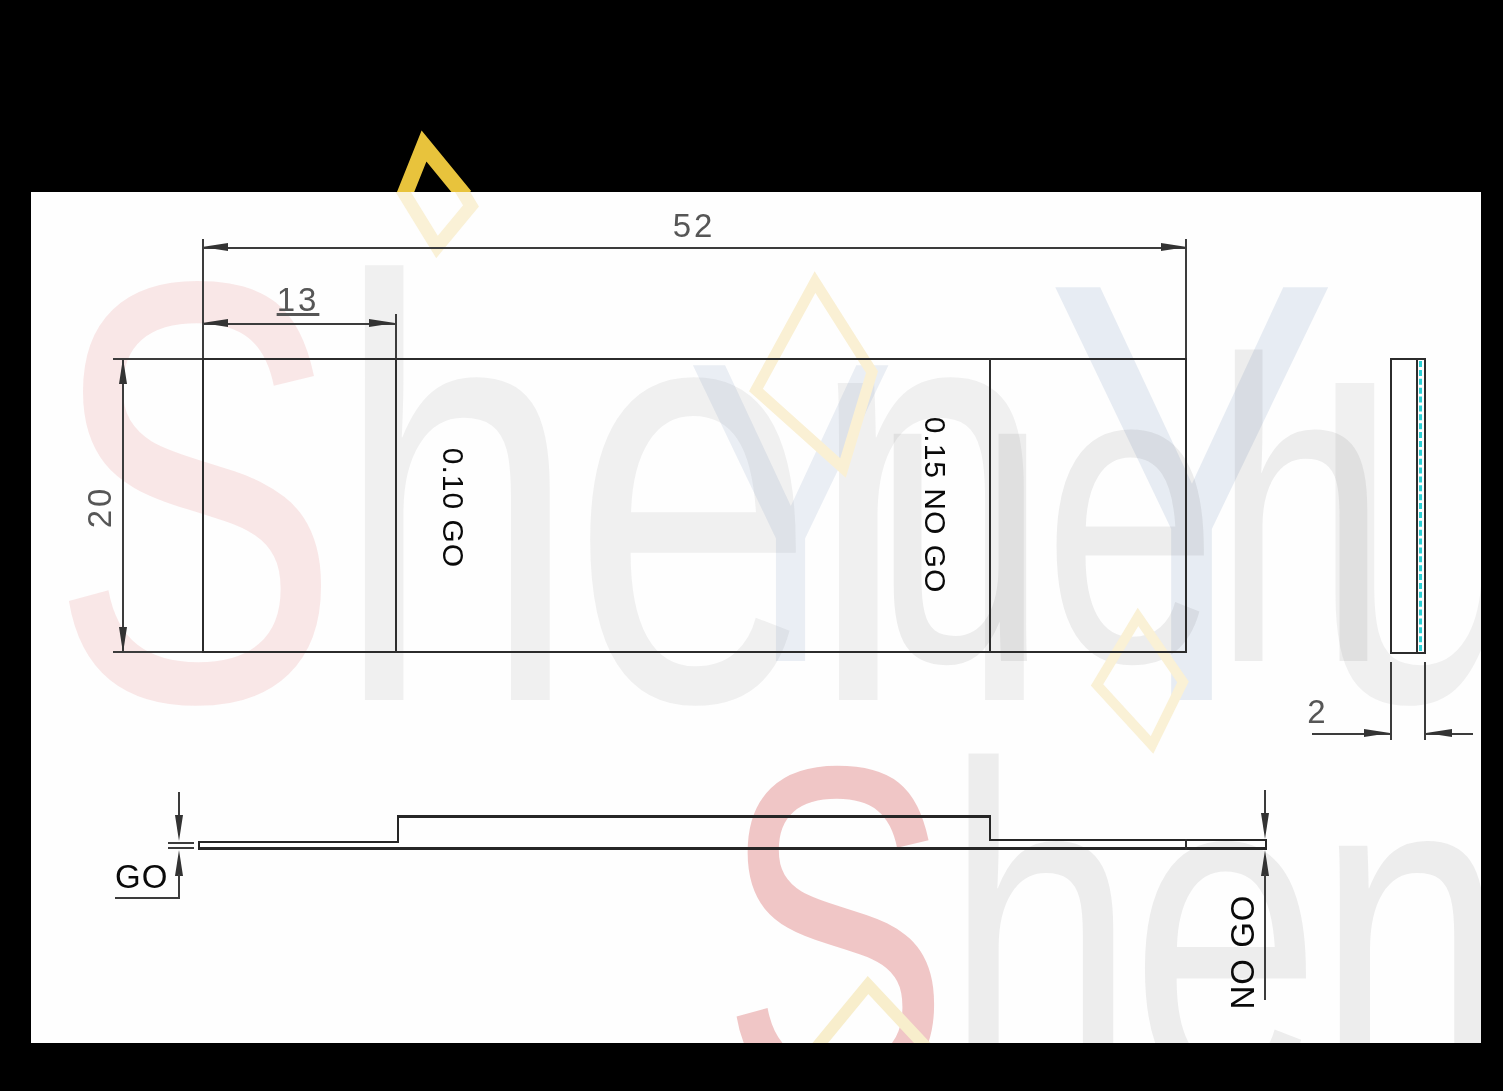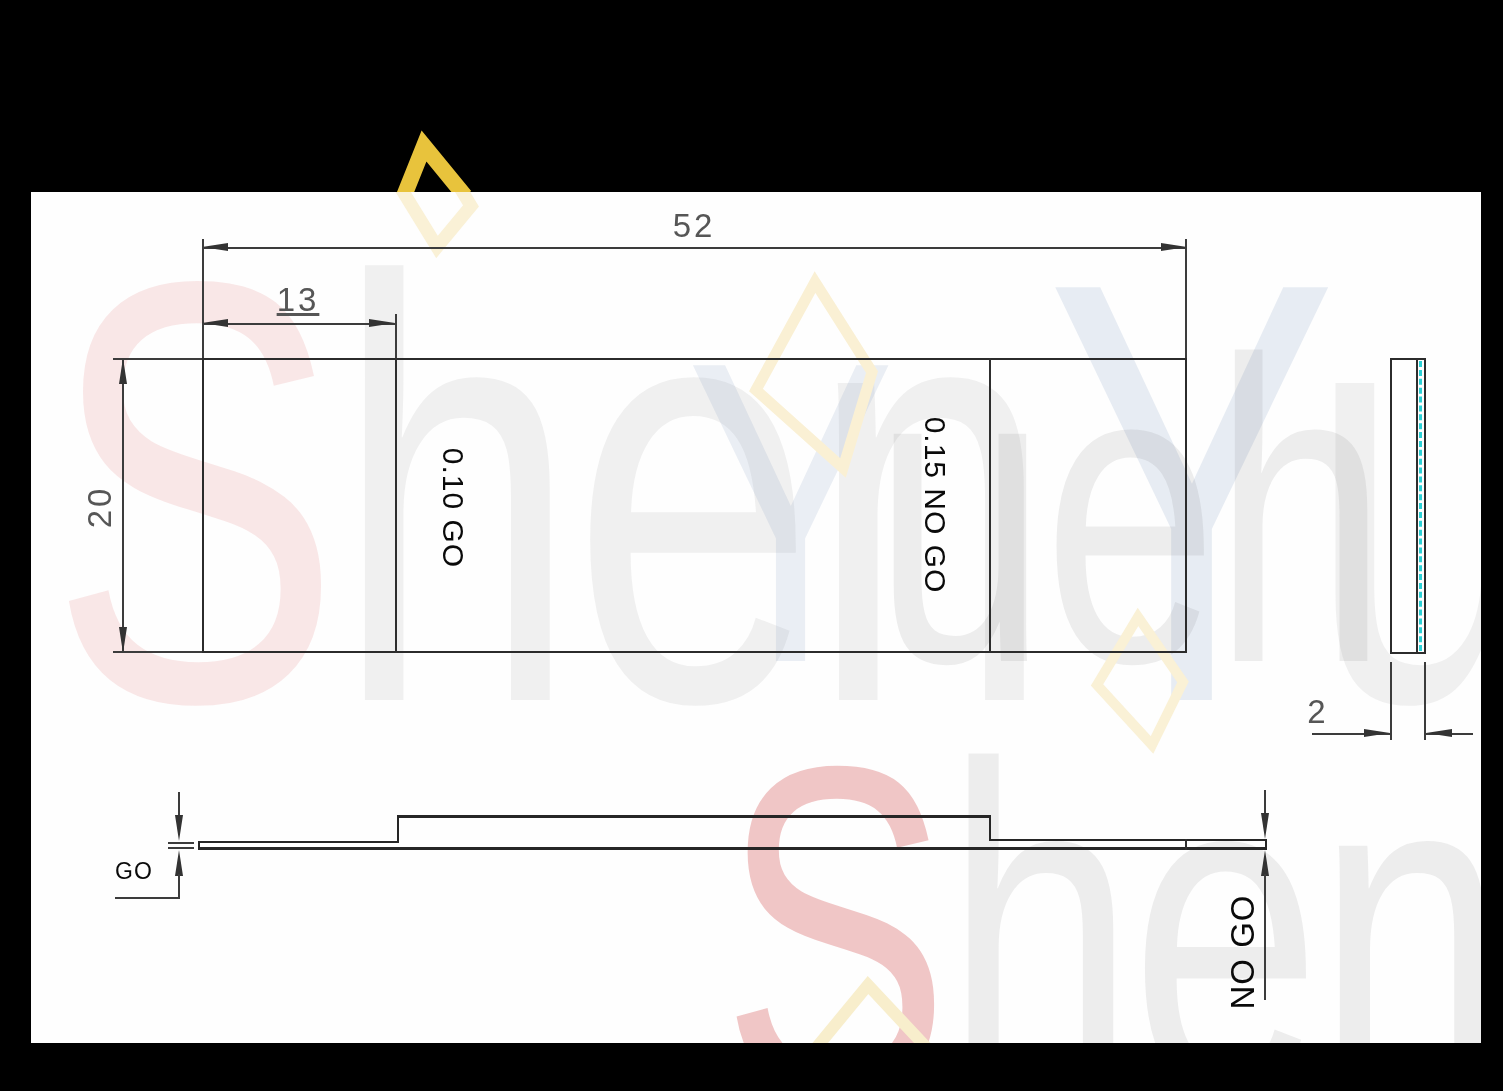--- a/index.html
+++ b/index.html
@@ -128,21 +128,21 @@
     </div>
 
     <div>
       <div class="hl ext" style="left:137px;top:650px;width:26px;"></div>
       <div class="hl ext" style="left:137px;top:655px;width:26px;"></div>
       <div class="vl dimline" style="left:147px;top:600px;height:25px;"></div>
       <div class="arr arr-down" style="left:143.5px;top:623px;"></div>
       <div class="arr arr-up" style="left:143.5px;top:658px;"></div>
       <div class="vl dimline" style="left:147px;top:682px;height:25px;"></div>
       <div class="hl dimline" style="left:84px;top:705px;width:65px;"></div>
-      <div class="lbl" style="left:84px;top:666px;font-size:23px;">GO</div>
+      <div class="lbl" style="left:84px;top:666px;font-size:33px;">GO</div>
     </div>
 
     <div>
       <div class="vl dimline" style="left:1233px;top:598px;height:25px;"></div>
       <div class="arr arr-down" style="left:1229.5px;top:621px;"></div>
       <div class="arr arr-up" style="left:1229.5px;top:658px;"></div>
       <div class="vl dimline" style="left:1233px;top:682px;height:126px;"></div>
       <div class="lbl lbl-ccw" style="left:1212px;top:760px;font-size:33px;">NO GO</div>
     </div>
 

